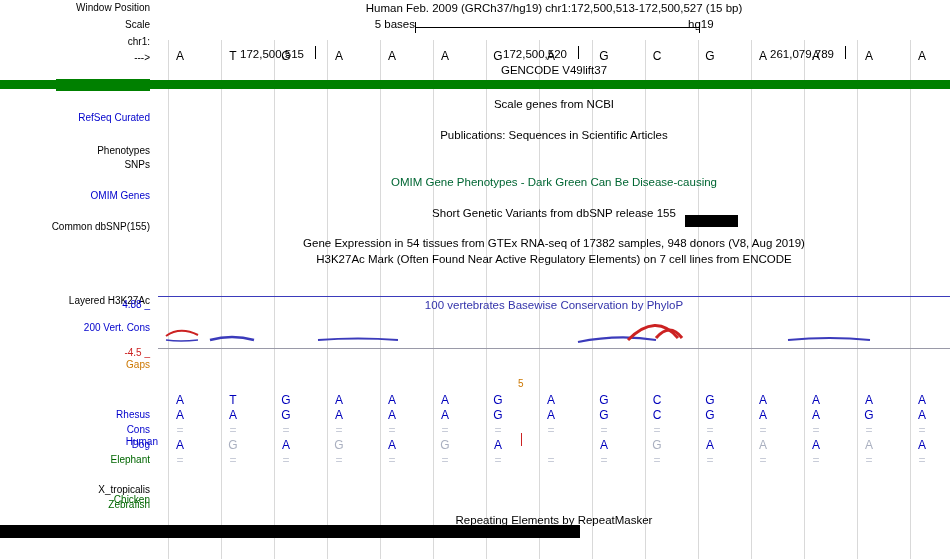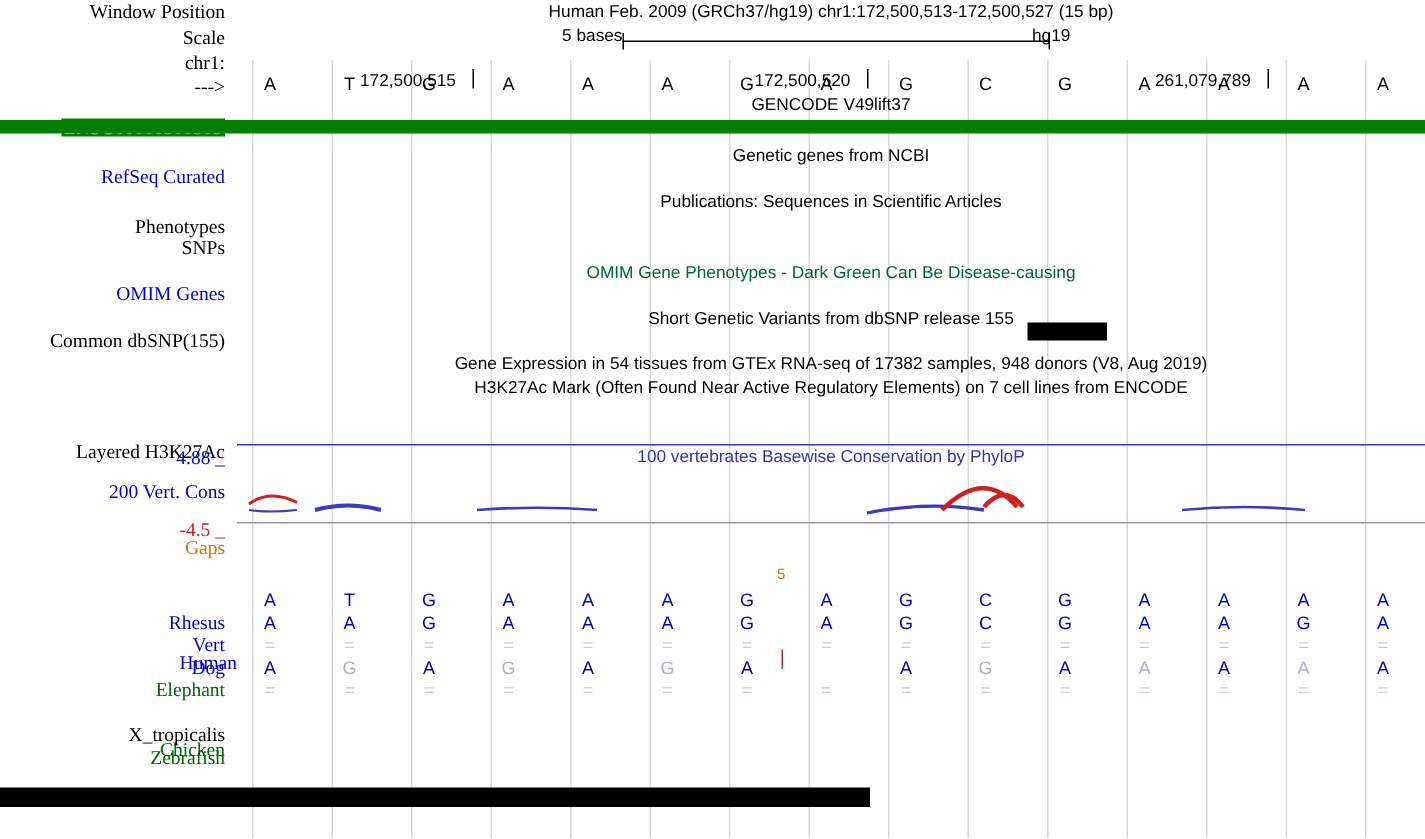--- a/index.html
+++ b/index.html
@@ -13,25 +13,24 @@
   #stage {
     position: relative;
     width: 950px; height: 559px;
     background: #ffffff;
   }
   
   .lbl {
     position: absolute;
     right: 0;
     text-align: left;
-    font-size: 13px;
+    font-size: 10px;
     color: #000;
     white-space: nowrap;
     line-height: 12px;
-    font-family: Liberation Serif, serif;
   }
   #leftcol {
     position: absolute;
     left: 0; top: 0;
     width: 158px; height: 559px;
     background: #fff;
     z-index: 5;
   }
   .lbl.blue   { color: #0000cc; }
   .lbl.green  { color: #006600; }
@@ -206,21 +205,21 @@
         <span class="b-black" style="left: 552px;">G</span>
         <span class="b-black" style="left: 605px;">A</span>
         <span class="b-black" style="left: 658px;">A</span>
         <span class="b-black" style="left: 711px;">A</span>
         <span class="b-black" style="left: 764px;">A</span>
       </div>
 
     <div class="centertext" style="top:64px">GENCODE V49lift37</div>
     <div id="gencode-bar"></div>
 
-    <div class="centertext" style="top:98px">Genetic genes from NCBI</div>
+    <div class="centertext" style="top:98px">Scale genes from NCBI</div>
 
     <div class="centertext green" style="top:176px">OMIM Gene Phenotypes - Dark Green Can Be Disease-causing</div>
 
     <div class="centertext" style="top:129px">Publications: Sequences in Scientific Articles</div>
 
     <div class="centertext" style="top:207px">Short Genetic Variants from dbSNP release 155</div>
     <div id="dbsnp-block"></div>
 
     <div class="centertext" style="top:237px">Gene Expression in 54 tissues from GTEx RNA-seq of 17382 samples, 948 donors (V8, Aug 2019)</div>
 
@@ -329,20 +328,21 @@
           <span class="b-light" style="left: 658px;">=</span>
           <span class="b-light" style="left: 711px;">=</span>
           <span class="b-light" style="left: 764px;">=</span>
         </div>
         <div class="baserow" style="top: 468px;"></div>
         <div class="baserow" style="top: 483px;"></div>
         <div class="baserow" style="top: 498px;"></div>
       </div>
     <div class="redtick" style="left:363px; top:433px"></div>
 
+    <div class="centertext" style="top:514px">Repeating Elements by RepeatMasker</div>
     <div id="repeatbar"></div>
   </div>
 
   <div id="leftcol">
     <div id="gencode-leftstub"></div>
     <div id="repeat-leftstub"></div>
 
     <div class="lbl" style="top:2px;  right:8px;">Window Position</div>
     <div class="lbl" style="top:19px; right:8px;">Scale</div>
     <div class="lbl" style="top:36px; right:8px;">chr1:</div>
@@ -358,21 +358,21 @@
     <div class="lbl" style="top:295px; right:8px;">Layered H3K27Ac</div>
 
     <div class="lbl blue" style="top:299px; right:8px;">4.88 _</div>
     <div class="lbl blue" style="top:322px; right:8px;">200 Vert. Cons</div>
     <div class="lbl" style="top:347px; right:8px; color:#cc2222;">-4.5 _</div>
 
     <div class="lbl orange" style="top:359px; right:8px;">Gaps</div>
 
     <div class="lbl blue" style="top:394px; right:0;margin-top:42px;">Human</div>
     <div class="lbl blue" style="top:409px; right:8px;">Rhesus</div>
-    <div class="lbl blue" style="top:424px; right:8px;">Vert</div>
+    <div class="lbl blue" style="top:424px; right:8px;">Cons</div>
     <div class="lbl blue" style="top:439px; right:8px;">Dog</div>
     <div class="lbl green" style="top:454px; right:8px;">Elephant</div>
     <div class="lbl green" style="top:494px; right:8px;">Chicken</div>
     <div class="lbl" style="top:484px; right:8px;">X_tropicalis</div>
     <div class="lbl green" style="top:499px; right:8px;">Zebrafish</div>
 
     <div class="lbl" style="top:528px; right:8px; color:#fff;">RepeatMasker</div>
   </div>
 
 </div>

